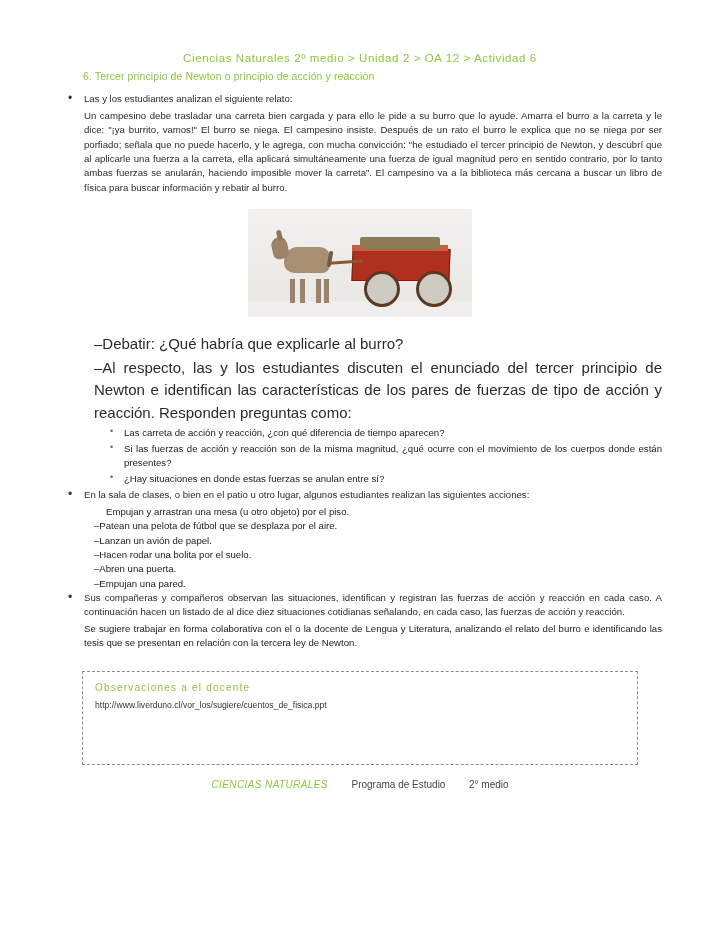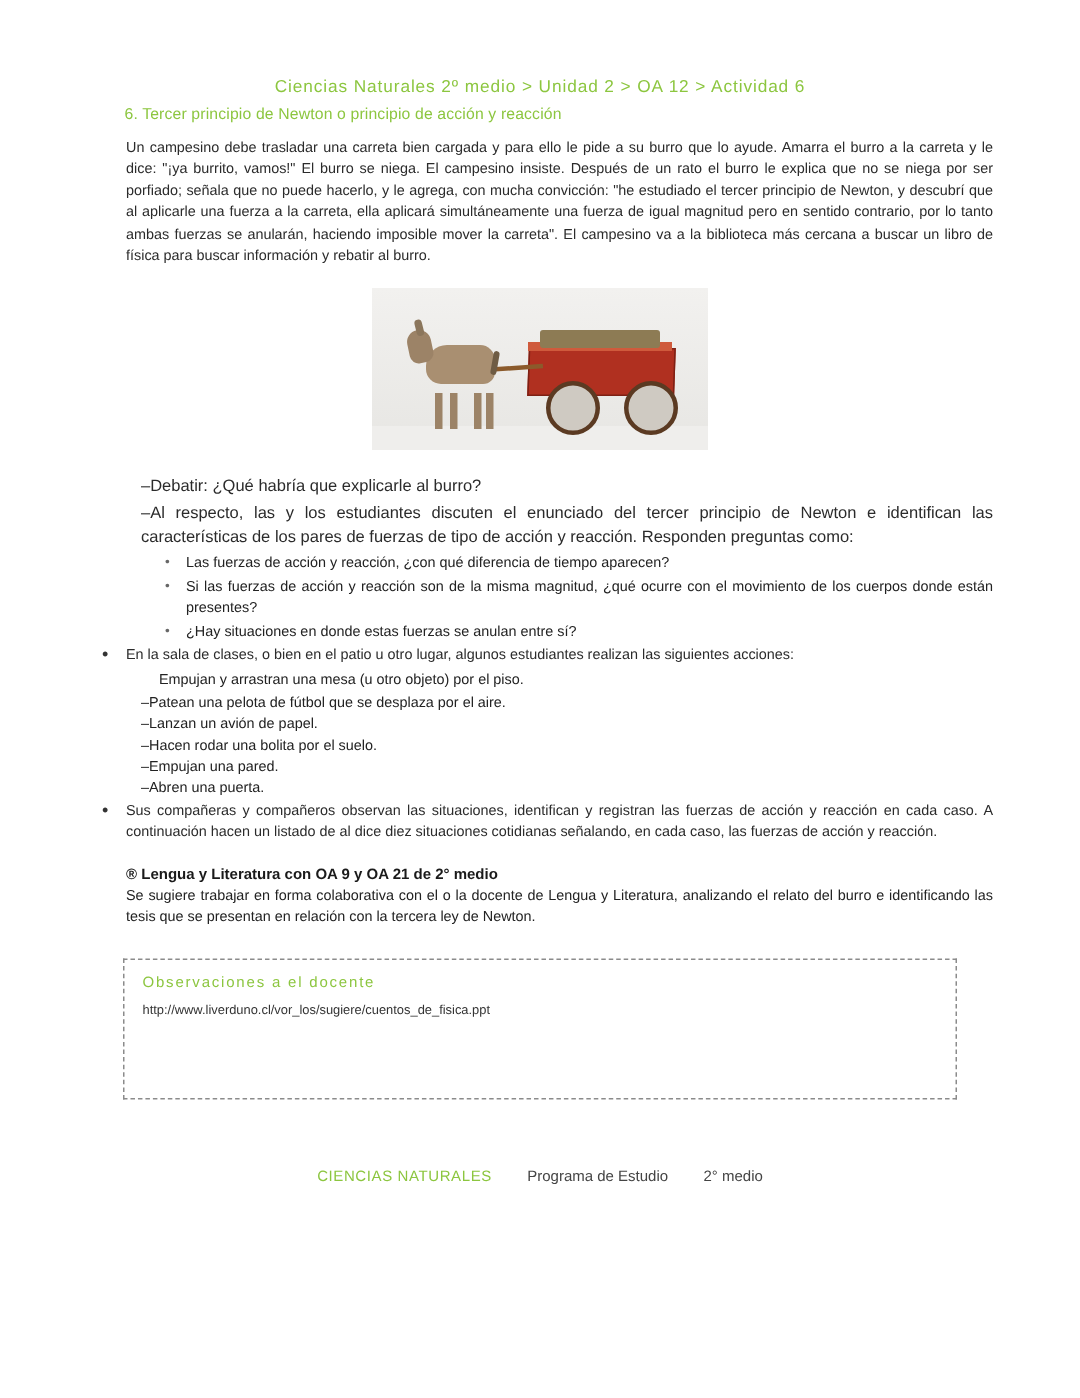--- a/index.html
+++ b/index.html
@@ -178,21 +178,21 @@
     left: 80px;
     top: 42px;
     width: 4px;
     height: 16px;
     background: #6f5c44;
     border-radius: 2px;
     transform: rotate(10deg);
   }
   .dash-list {
     padding-left: 36px;
-    font-size: 11px;
+    font-size: 15px;
     line-height: 1.5;
     color: #2b2b2b;
     text-align: justify;
   }
   .dash-item {
     margin-bottom: 1px;
   }
   .sub-questions {
     list-style: none;
     margin: 2px 0 0 0;
@@ -264,31 +264,37 @@
     left: 0;
     right: 0;
     bottom: 26px;
     text-align: center;
     font-size: 10px;
     color: #444;
   }
   .footer .brand {
     color: #8cc63f;
     letter-spacing: 0.4px;
+    font-style: italic;
   }
   .footer .sep { display: inline-block; width: 18px; }
 </style>
 </head>
 <body>
 
 <div class="page">
 
   <div class="breadcrumb">Ciencias Naturales 2º medio &gt; Unidad 2 &gt; OA 12 &gt; Actividad 6</div>
   <div class="section-title">6. Tercer principio de Newton o principio de acción y reacción</div>
 
+  <ul class="bullets">
+    <li class="bullet">
+      <div class="lead">Las y los estudiantes analizan el siguiente relato:</div>
+    </li>
+  </ul>
 
   <p class="para">Un campesino debe trasladar una carreta bien cargada y para ello le pide a su burro que lo ayude. Amarra el burro a la carreta y le dice: "¡ya burrito, vamos!" El burro se niega. El campesino insiste. Después de un rato el burro le explica que no se niega por ser porfiado; señala que no puede hacerlo, y le agrega, con mucha convicción: "he estudiado el tercer principio de Newton, y descubrí que al aplicarle una fuerza a la carreta, ella aplicará simultáneamente una fuerza de igual magnitud pero en sentido contrario, por lo tanto ambas fuerzas se anularán, haciendo imposible mover la carreta". El campesino va a la biblioteca más cercana a buscar un libro de física para buscar información y rebatir al burro.</p>
 
   <div class="figure">
     <div class="photo">
       <div class="ground"></div>
       <div class="cart-body"></div>
       <div class="cart-rail"></div>
       <div class="cart-load"></div>
       <div class="shaft"></div>
@@ -304,47 +310,46 @@
       <div class="tail"></div>
     </div>
   </div>
 
   <div class="dash-list">
     <div class="dash-item">–Debatir: ¿Qué habría que explicarle al burro?</div>
     <div class="dash-item">–Al respecto, las y los estudiantes discuten el enunciado del tercer principio de Newton e identifican las características de los pares de fuerzas de tipo de acción y reacción. Responden preguntas como:</div>
   </div>
 
   <ul class="sub-questions">
-    <li>Las fuerzas de acción y reacción, ¿con qué diferencia de tiempo aparecen?</li>
+    <li>Las carreta de acción y reacción, ¿con qué diferencia de tiempo aparecen?</li>
     <li>Si las fuerzas de acción y reacción son de la misma magnitud, ¿qué ocurre con el movimiento de los cuerpos donde están presentes?</li>
     <li>¿Hay situaciones en donde estas fuerzas se anulan entre sí?</li>
   </ul>
 
   <ul class="bullets">
     <li class="bullet">
       <div class="lead">En la sala de clases, o bien en el patio u otro lugar, algunos estudiantes realizan las siguientes acciones:</div>
     </li>
   </ul>
 
   <div class="indent-line">Empujan y arrastran una mesa (u otro objeto) por el piso.</div>
   <div class="mini-list">
     <div>–Patean una pelota de fútbol que se desplaza por el aire.</div>
     <div>–Lanzan un avión de papel.</div>
     <div>–Hacen rodar una bolita por el suelo.</div>
+    <div>–Abren una puerta.</div>
     <div>–Empujan una pared.</div>
-    <div>–Abren una puerta.</div>
   </div>
 
   <ul class="bullets">
     <li class="bullet">
       <div class="lead" style="text-align:justify">Sus compañeras y compañeros observan las situaciones, identifican y registran las fuerzas de acción y reacción en cada caso. A continuación hacen un listado de al dice diez situaciones cotidianas señalando, en cada caso, las fuerzas de acción y reacción.</div>
     </li>
   </ul>
 
-  <div class="oa-head">® Lengua y Literatura con OA 9 y OA 21 de 2° medio</div>
   <div class="oa-body">Se sugiere trabajar en forma colaborativa con el o la docente de Lengua y Literatura, analizando el relato del burro e identificando las tesis que se presentan en relación con la tercera ley de Newton.</div>
 
   <div class="obs-box">
     <div class="obs-title">Observaciones a el docente</div>
     <div class="obs-link">http://www.liverduno.cl/vor_los/sugiere/cuentos_de_fisica.ppt</div>
   </div>
 
   <div class="footer">
     <span class="brand">CIENCIAS NATURALES</span>
     <span class="sep"></span>

